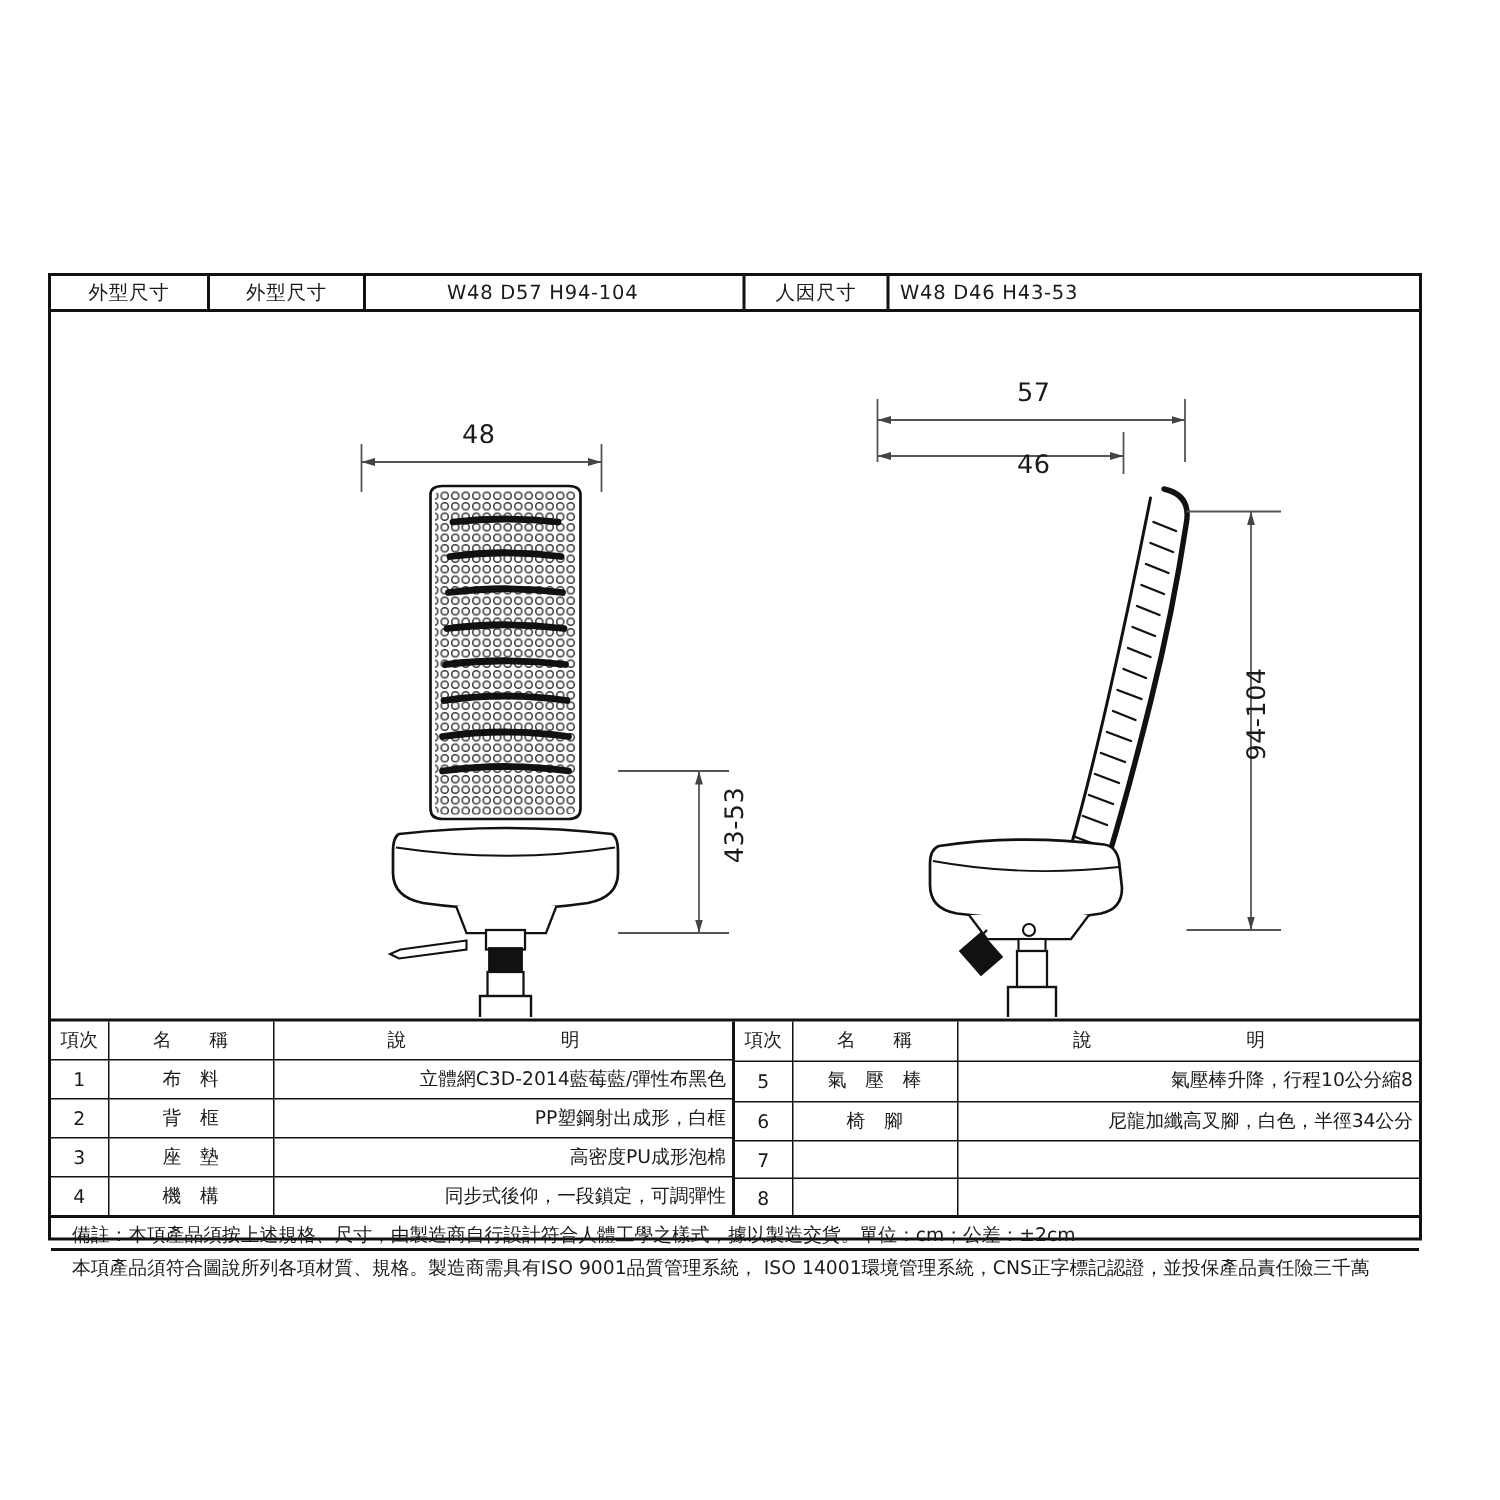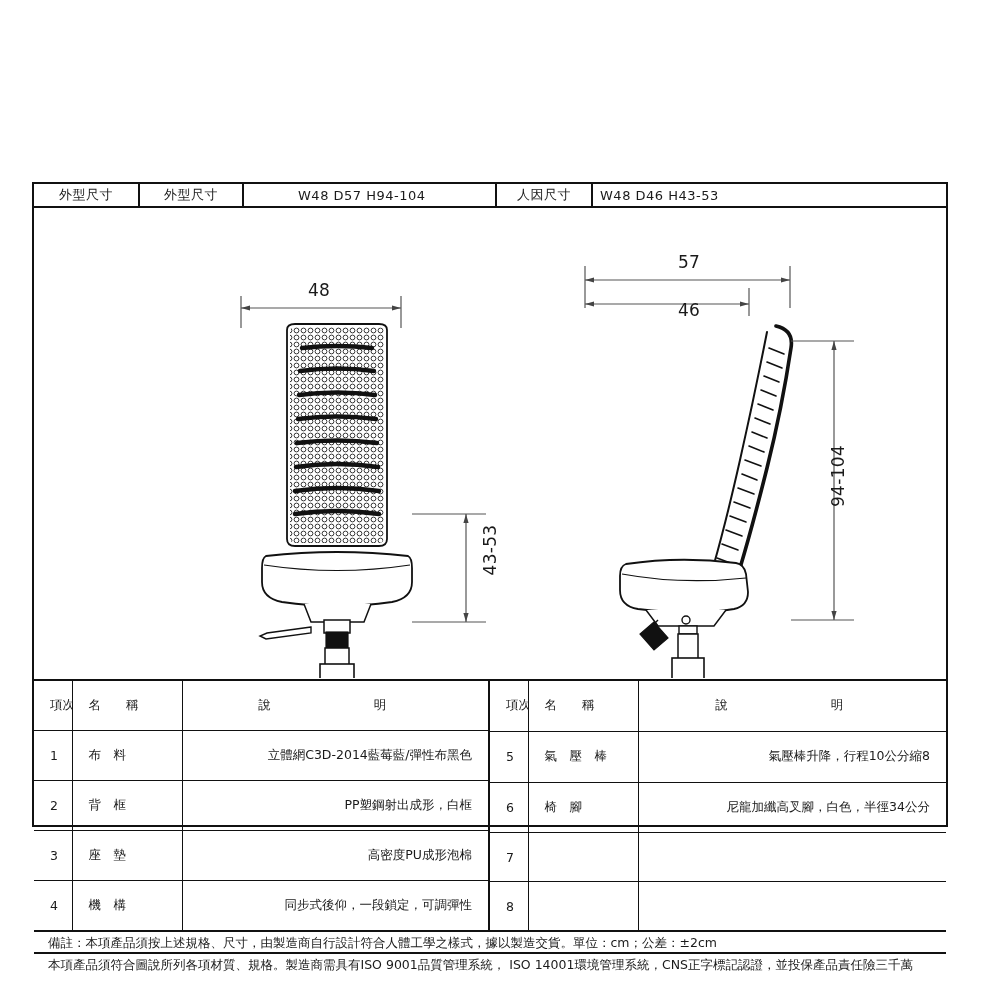--- a/index.html
+++ b/index.html
@@ -94,34 +94,34 @@
     box-sizing: border-box;
     border-collapse: collapse;
     table-layout: fixed;
   }
   .spec-table.left { border-right: 2px solid #111; }
   .spec-table td, .spec-table th {
     border: 1.6px solid #111;
     height: 22px;
     font-size: 12.5px;
     font-weight: 400;
-    padding: 16px;
+    padding: 4px;
     box-sizing: border-box;
     overflow: hidden;
     white-space: nowrap;
   }
   .spec-table tr td:first-child,
   .spec-table tr th:first-child { border-left: none; }
   .spec-table tr td:last-child,
   .spec-table tr th:last-child { border-right: none; }
   .spec-table tr:first-child th { border-top: none; }
   .spec-table tr:last-child td { border-bottom: none; }
 
   .c-no    { width: 38px;  text-align: center; }
-  .c-name  { width: 110px; text-align: left; margin-top: 13px; }
+  .c-name  { width: 110px; text-align: center; margin-top: 13px; }
   .c-desc  { text-align: right; padding-left: 6px; }
 
   .hd-center { text-align: center; }
   .spreadDesc { letter-spacing: 26px; }
 
   
   #notes { box-sizing: border-box; }
   .note-line {
     height: 22px;
     line-height: 22px;

